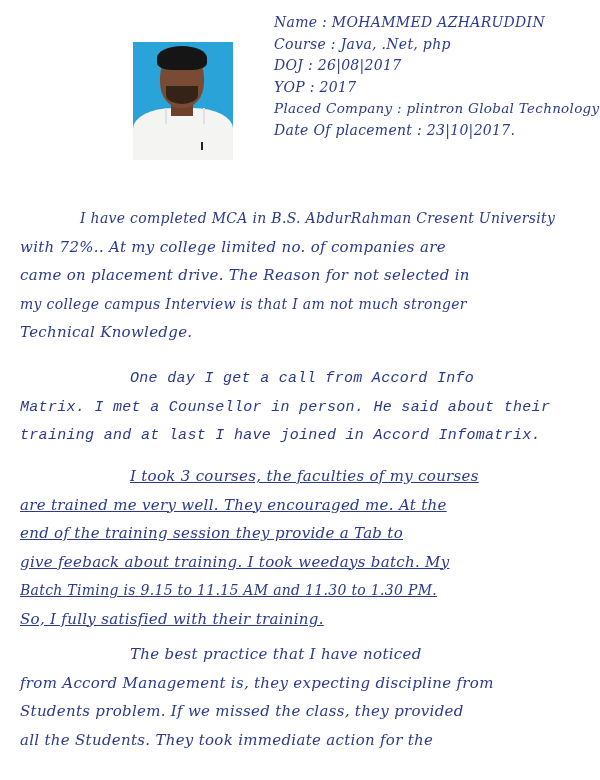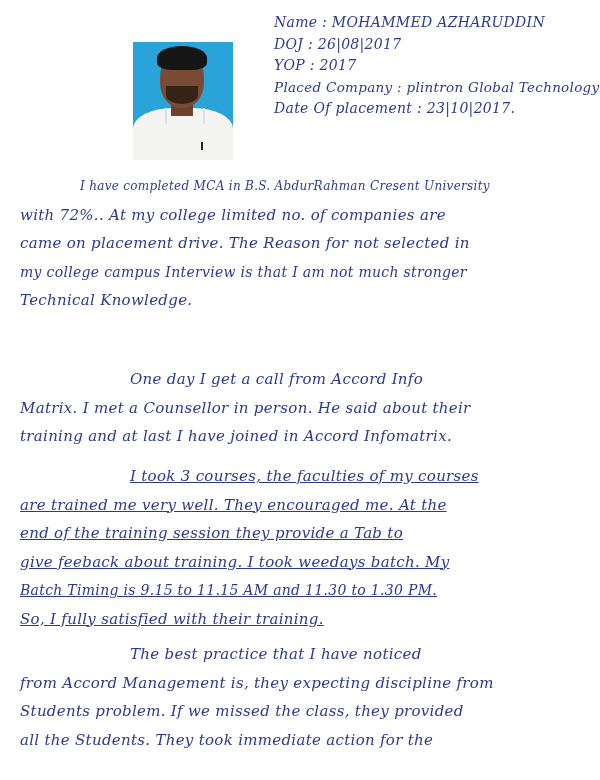--- a/index.html
+++ b/index.html
@@ -60,35 +60,36 @@
   <div class="collar"></div>
   <div class="neck"></div>
   <div class="head"></div>
   <div class="hair"></div>
   <div class="beard"></div>
   <div class="pen"></div>
 </div>
 
 <div class="header-block ink">
   <div class="header-line">Name : MOHAMMED AZHARUDDIN</div>
+  <div class="header-line">Course : Java, .Net, php</div>
   <div class="header-line">DOJ : 26|08|2017</div>
   <div class="header-line">YOP : 2017</div>
   <div class="header-line" style="font-size:13.5px;">Placed Company : plintron Global Technology</div>
   <div class="header-line">Date Of placement : 23|10|2017.</div>
 </div>
 
 <div class="para ink" style="top:172px;">
-  <div class="line indent" style="font-size:12px;">I have completed MCA in B.S. AbdurRahman Cresent University</div>
+  <div class="line indent" style="font-size:14px;margin-top:32px;">I have completed MCA in B.S. AbdurRahman Cresent University</div>
   <div class="line">with 72%.. At my college limited no. of companies are</div>
   <div class="line">came on placement drive. The Reason for not selected in</div>
   <div class="line" style="font-size:14px;">my college campus Interview is that I am not much stronger</div>
   <div class="line">Technical Knowledge.</div>
 </div>
 
-<div class="para ink" style="top:365px;">
+<div class="para ink" style="top:365px;font-family:Liberation Mono, monospace;">
   <div class="line indent2">One day I get a call from Accord Info</div>
   <div class="line">Matrix. I met a Counsellor in person. He said about their</div>
   <div class="line">training and at last I have joined in Accord Infomatrix.</div>
 </div>
 
 <div class="para ink" style="top:462px;text-decoration:underline;">
   <div class="line indent2">I took 3 courses, the faculties of my courses</div>
   <div class="line">are trained me very well. They encouraged me. At the</div>
   <div class="line">end of the training session they provide a Tab to</div>
   <div class="line">give feeback about training. I took weedays batch. My</div>

